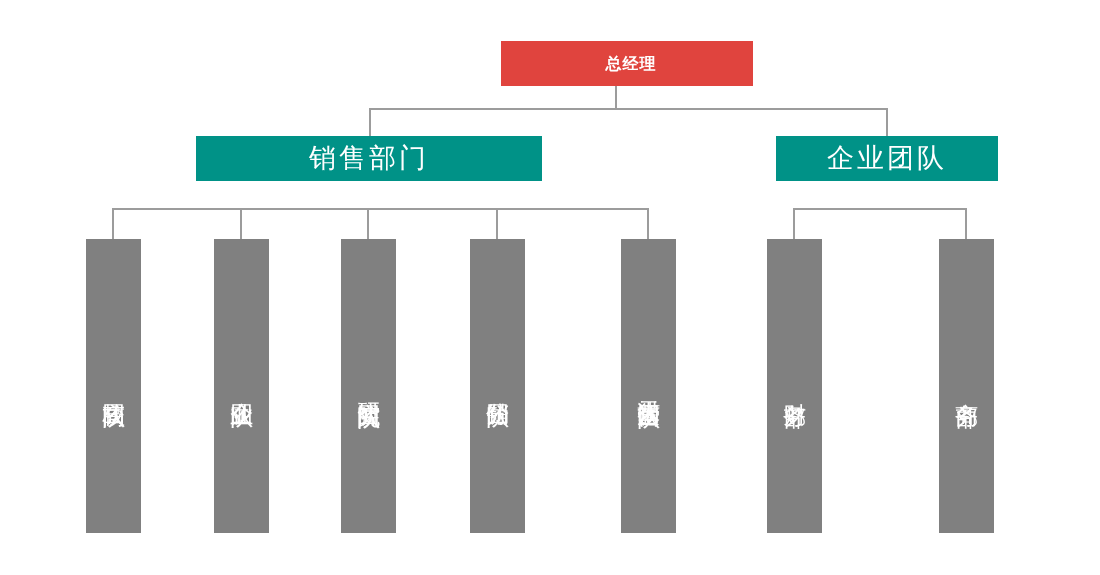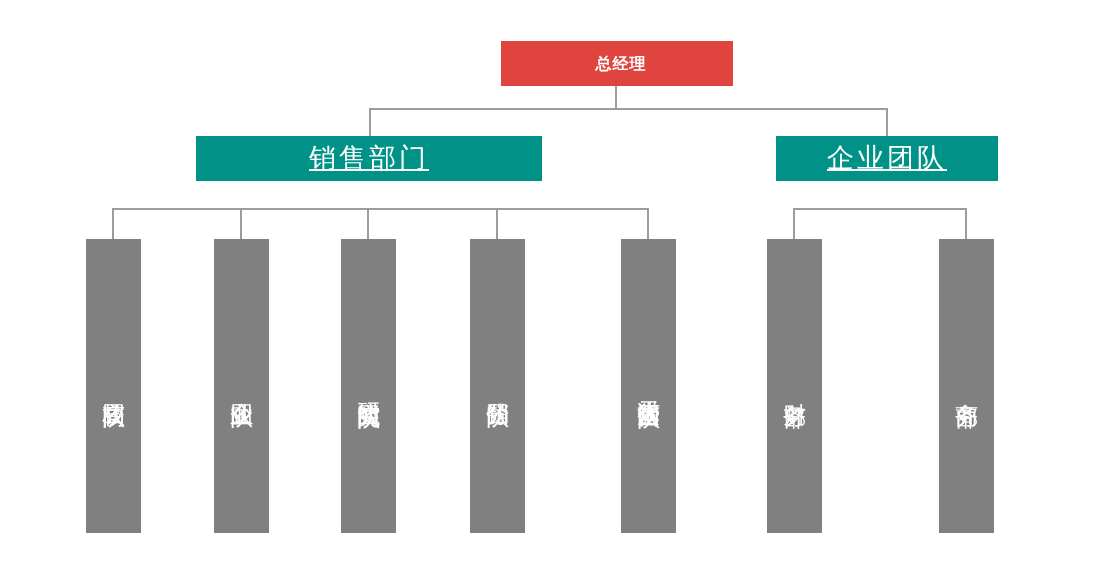--- a/index.html
+++ b/index.html
@@ -37,21 +37,20 @@
     font-size: 16px;
     font-weight: bold;
     letter-spacing: 1px;
   }
 
   .node-dept {
     background: #009287;
     font-size: 27px;
     font-weight: normal;
     letter-spacing: 3px;
-    text-decoration: underline;
   }
 
   .node-team {
     background: #808080;
     font-size: 23px;
     letter-spacing: 1px;
     writing-mode: vertical-rl;
     text-orientation: upright;
     line-height: 1.28;
     padding: 4px 0;
@@ -69,21 +68,21 @@
     background: #9c9c9c;
   }
   .conn-v { width: 2px; }
   .conn-h { height: 2px; }
 </style>
 </head>
 <body>
 
 <div id="chart-root">
 
-  <div class="node node-root" style="left:501px; top:41px; width:232px; height:45px;padding-left:8px;">
+  <div class="node node-root" style="left:501px; top:41px; width:252px; height:45px;padding-left:8px;">
     <span>总经理</span>
   </div>
 
   <div class="conn conn-v" style="left:615px; top:86px; width:2px; height:22px;"></div>
   <div class="conn conn-h" style="left:369px; top:108px; width:519px; height:2px;"></div>
   <div class="conn conn-v" style="left:369px; top:108px; width:2px; height:28px;"></div>
   <div class="conn conn-v" style="left:886px; top:108px; width:2px; height:28px;"></div>
 
   <div class="node node-dept" style="left:196px; top:136px; width:346px; height:45px;">
     <span>销售部门</span>

